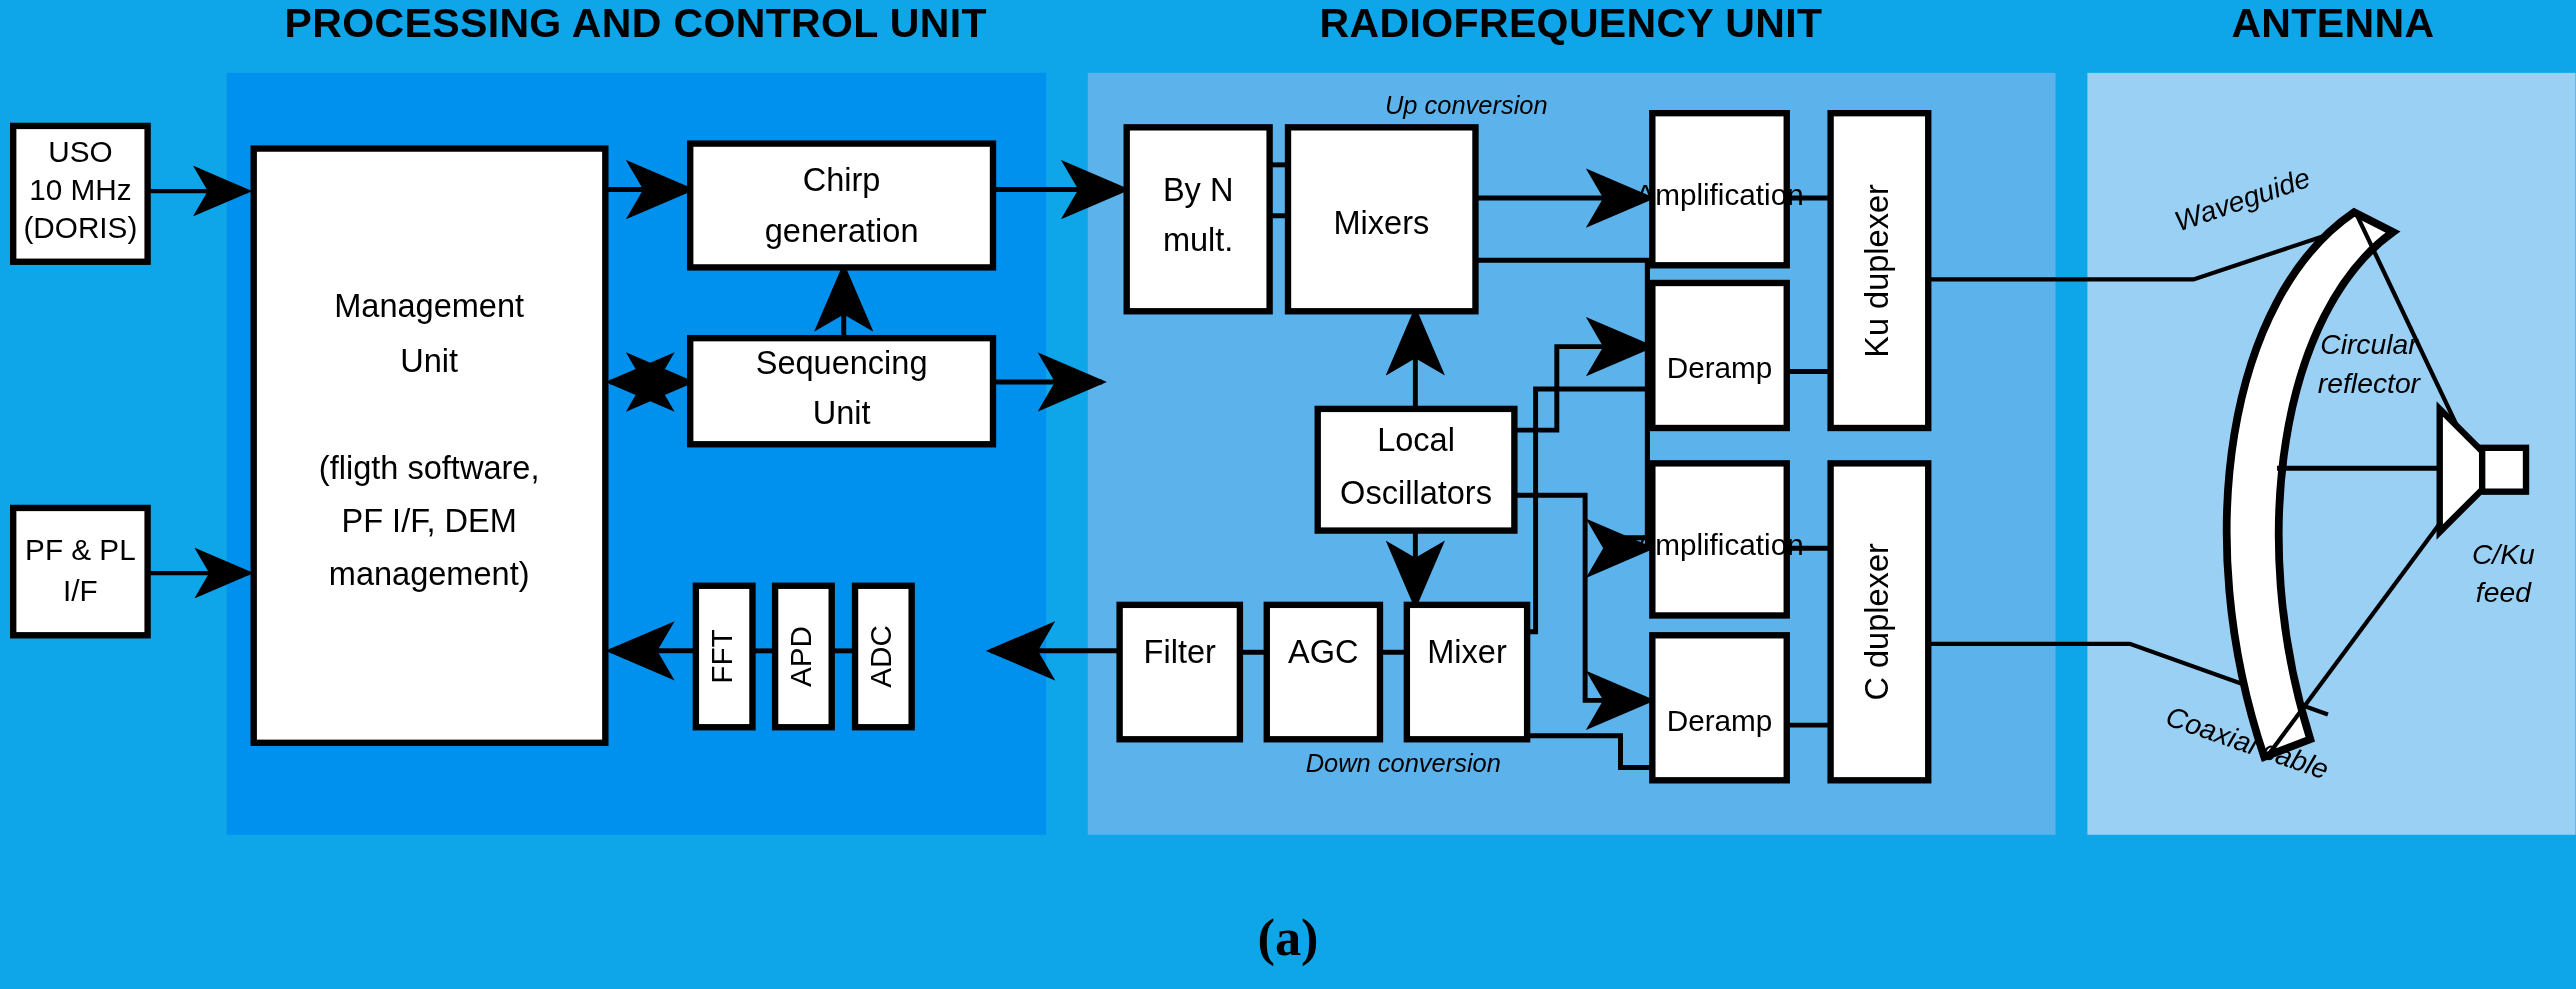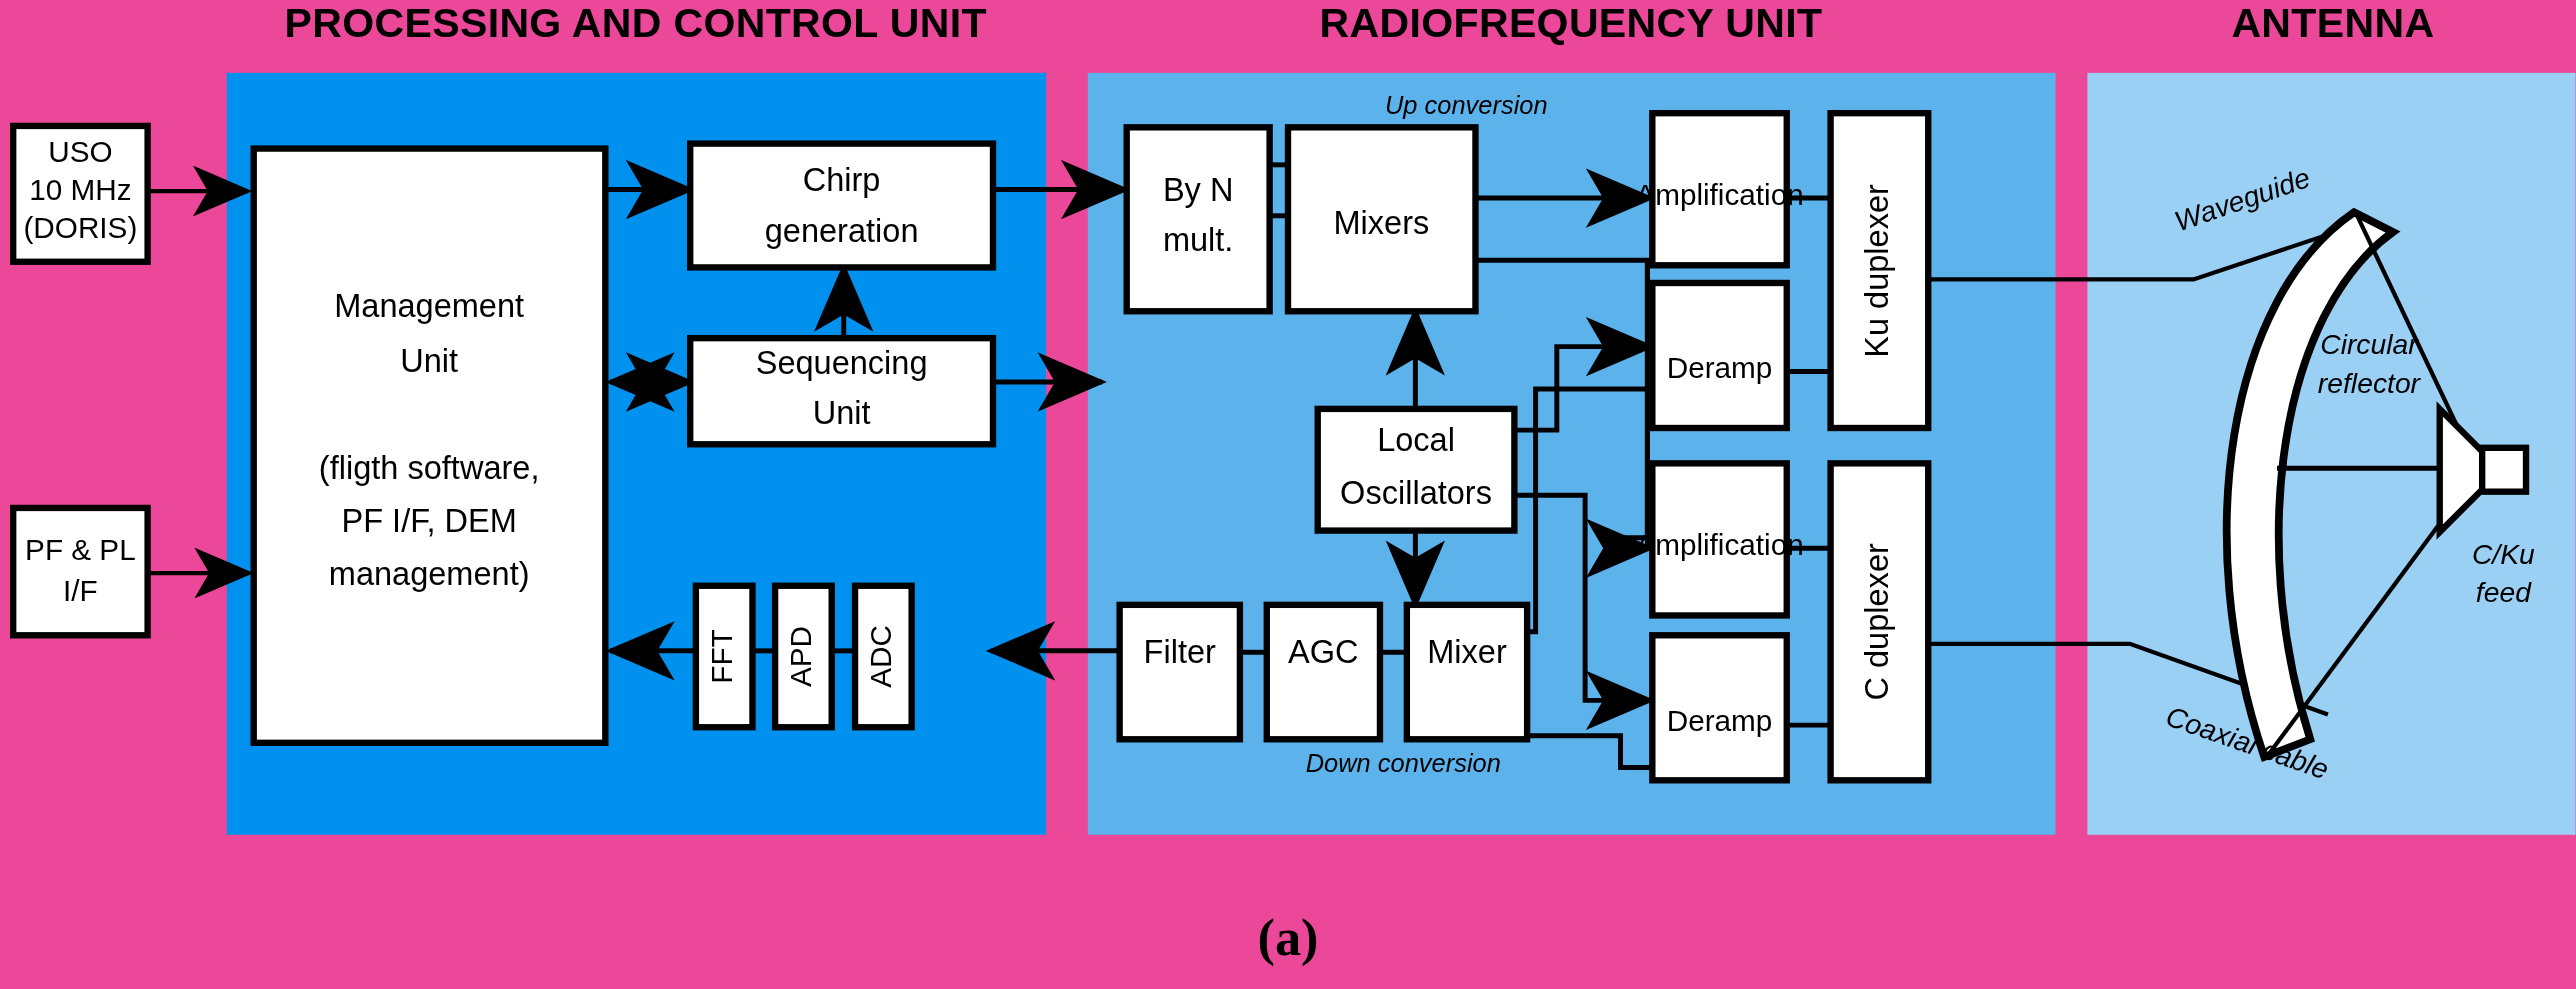--- a/index.html
+++ b/index.html
@@ -1,17 +1,17 @@
 <!DOCTYPE html>
 <html style="font-size:11.3px"><head>
 <meta charset="utf-8">
 <style>
   html,body{margin:0;padding:0;background:#ffffff;}
   body{width:2576px;height:989px;font-family:"Liberation Sans",sans-serif;overflow:hidden;}
-  #stage{position:relative;width:2576px;height:989px;background:#ec4899;}
+  #stage{position:relative;width:2576px;height:989px;background:#0ea5e9;}
   svg{display:block;}
   .blk{fill:#ffffff;stroke:#000000;stroke-width:9;}
   .panel{stroke:none;}
   .ln{stroke:#000000;stroke-width:7;fill:none;}
   .ln-thin{stroke:#000000;stroke-width:6;fill:none;}
   text{font-family:"Liberation Sans",sans-serif;fill:#000;}
   .lbl{font-size:46px;text-anchor:middle;dominant-baseline:middle;}
   .lbl-sm{font-size:42px;text-anchor:middle;dominant-baseline:middle;}
   .title{font-size:58px;font-weight:bold;text-anchor:middle;letter-spacing:0.5px;}
   .ital{font-size:36px;font-style:italic;text-anchor:middle;dominant-baseline:middle;}

